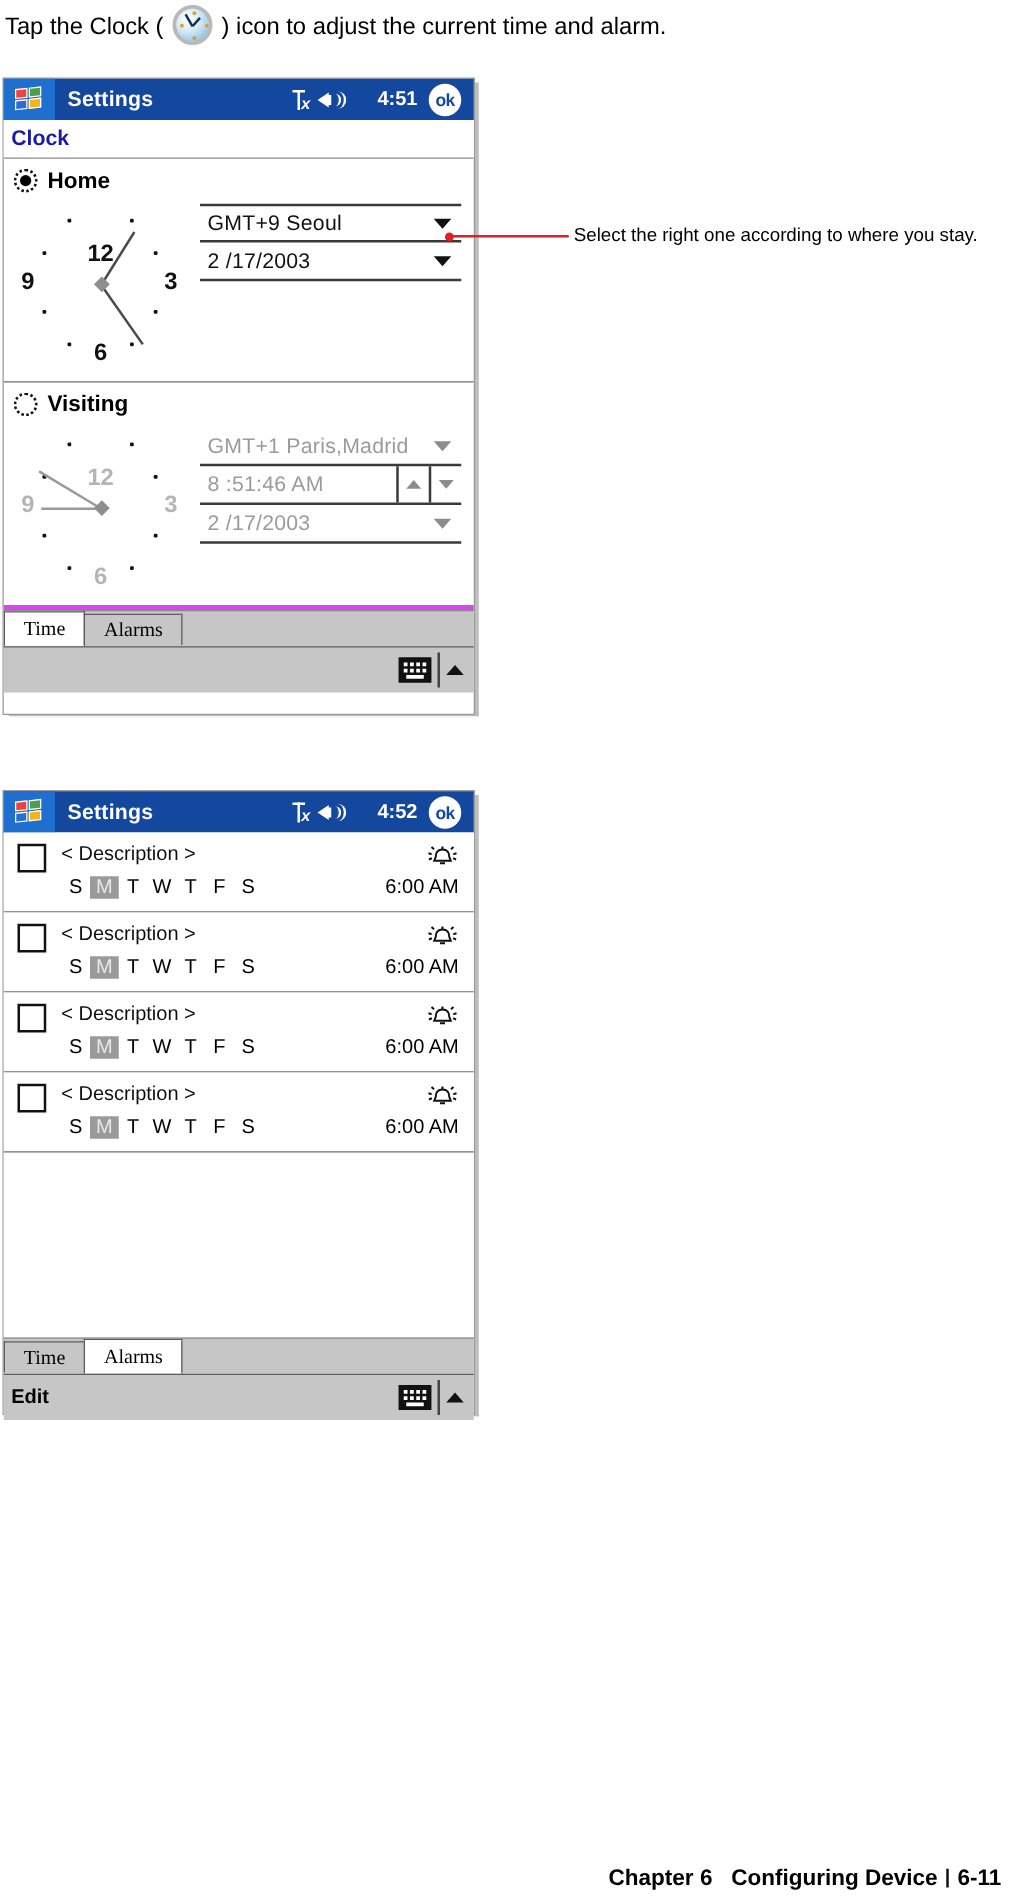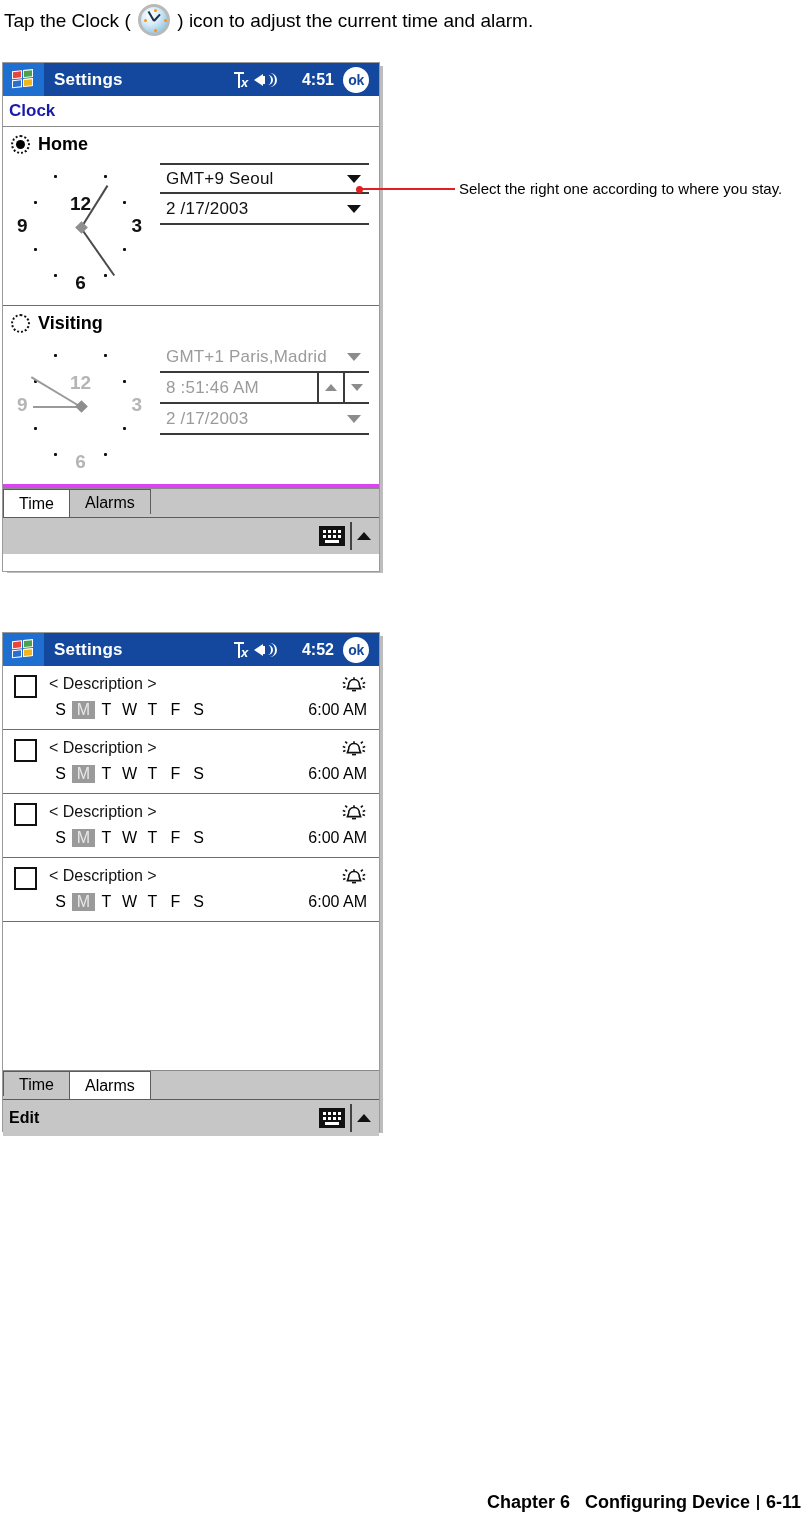--- a/index.html
+++ b/index.html
@@ -112,21 +112,21 @@
   .fld.dim .caret{border-top-color:#8c8c8c;}
   .spin{margin-left:auto;display:flex;height:100%;align-items:stretch;}
   .spin .sb{width:24px;border-left:2px solid #3a3a3a;display:flex;align-items:center;justify-content:center;}
   .spin .sb.last{border-right:none;}
   .tri-up{width:0;height:0;border-left:6px solid transparent;border-right:6px solid transparent;border-bottom:7px solid #111;}
   .tri-dn{width:0;height:0;border-left:6px solid transparent;border-right:6px solid transparent;border-top:7px solid #111;}
   .fld.dim .tri-up{border-bottom-color:#8c8c8c;}
   .fld.dim .tri-dn{border-top-color:#8c8c8c;}
 
   
-  .tabbar{height:28px;background:#c6c6c6;border-top:1px solid #8a8a8a;display:flex;align-items:flex-start;}
+  .tabbar{height:28px;background:#c6c6c6;border-top:1px solid #8a8a8a;display:flex;align-items:center;font-family:Liberation Serif, serif;}
   .tab{height:25px;line-height:25px;padding:0 15px;font-size:16px;box-sizing:border-box;
        border:1px solid #5c5c5c;border-bottom:none;background:#c6c6c6;margin-right:-1px;}
   .tab.active{background:#ffffff;height:28px;line-height:27px;}
   .tabfill{flex:1;border-left:1px solid #5c5c5c;height:25px;background:#c6c6c6;}
 
   .cmdbar{height:36px;background:#c6c6c6;border-top:1px solid #5c5c5c;display:flex;align-items:center;position:relative;}
   .cmdbar .lbl{font-size:16px;font-weight:bold;margin-left:6px;}
   .kbd{margin-left:auto;width:26px;height:20px;background:#111;position:relative;border:1px solid #111;box-sizing:border-box;}
   .kbd .k{position:absolute;background:#fff;width:3px;height:3px;}
   .sep{width:2px;height:28px;background:#444;margin:0 5px;}

